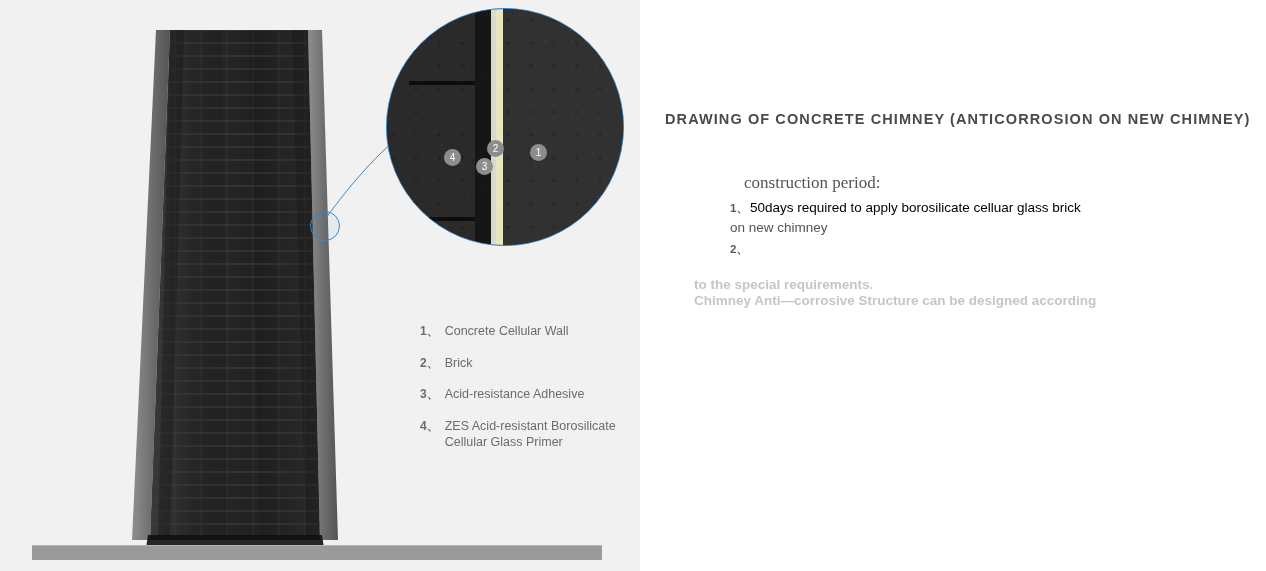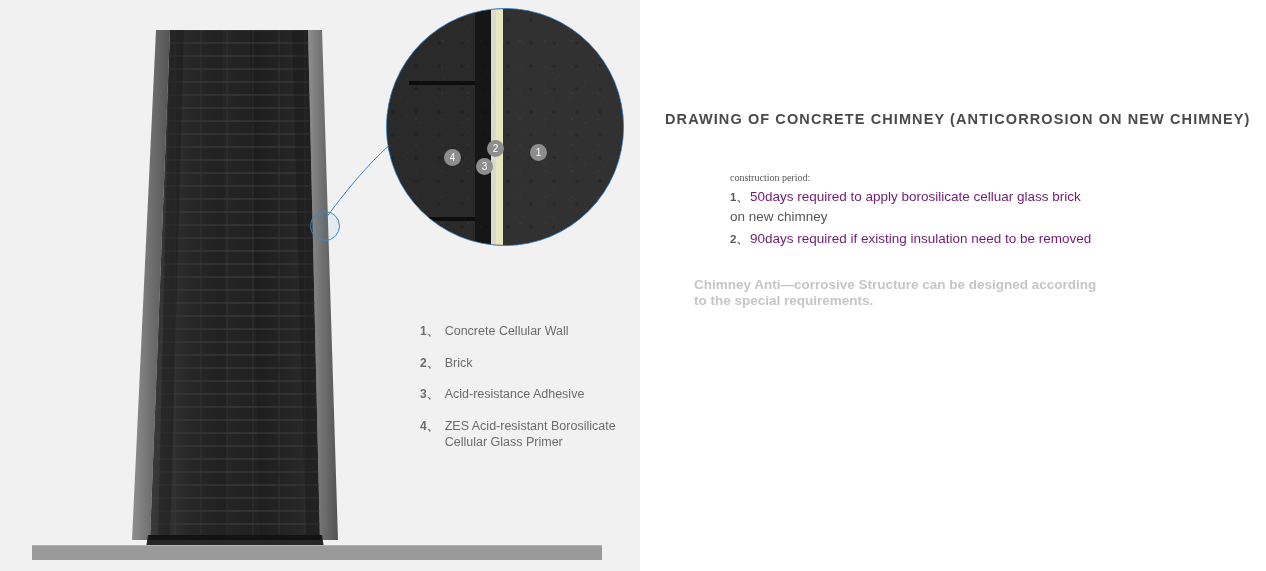--- a/index.html
+++ b/index.html
@@ -167,38 +167,39 @@
   #construction-block {
     position: absolute;
     left: 730px;
     top: 170px;
     width: 420px;
     color: #555555;
     font-size: 13.5px;
     line-height: 1.5;
   }
   #construction-heading {
+    margin-left: 14px;
     margin-bottom: 2px;
     color: #555555;
     font-family: "Liberation Serif", serif;
-    font-size: 10px;
+    font-size: 17px;
   }
   .note-row {
     display: flex;
     align-items: flex-start;
     margin-top: 1px;
   }
   .note-num {
     font-weight: bold;
     font-size: 11.5px;
     color: #5a5a5a;
     margin-right: 2px;
     padding-top: 2px;
   }
-  .note-text { color: #701a75; text-align: right; }
+  .note-text { color: #000000; text-align: right; }
   .note-cont {
     color: #555555;
   }
 
   #footer-note {
     position: absolute;
     left: 694px;
     top: 277px;
     width: 440px;
     color: #c6c6c6;
@@ -299,20 +300,19 @@
   <div id="construction-heading">construction period:</div>
 
   <div class="note-row">
     <span class="note-num">1、</span>
     <span class="note-text">50days required to apply borosilicate celluar glass brick</span>
   </div>
   <div class="note-cont">on new chimney</div>
 
   <div class="note-row">
     <span class="note-num">2、</span>
-    <span class="note-text">90days required if existing insulation need to be removed</span>
   </div>
 </div>
 
 <div id="footer-note">
+  <div>to the special requirements.</div>
   <div>Chimney Anti—corrosive Structure can be designed according</div>
-  <div>to the special requirements.</div>
 </div>
 
 </body></html>

